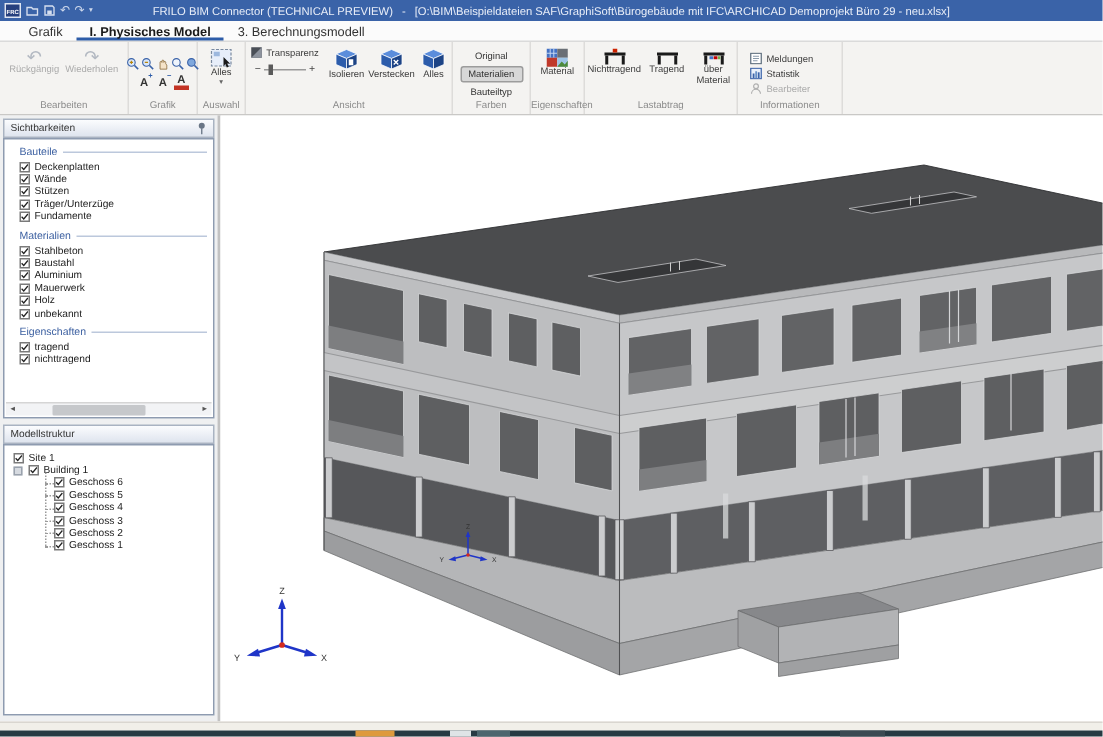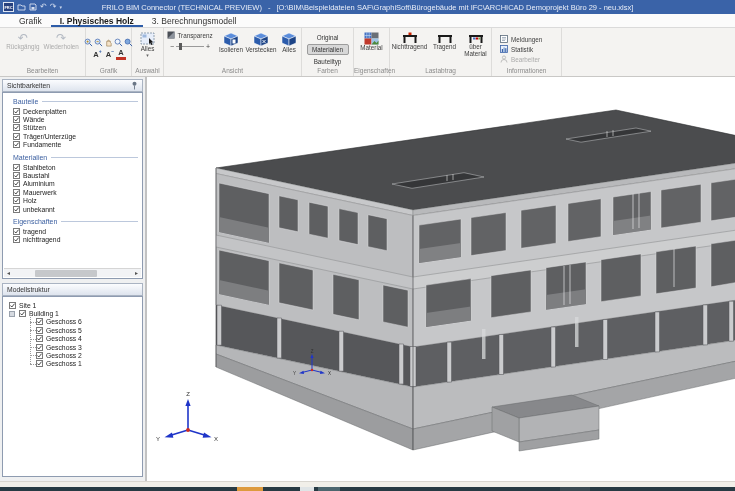--- a/index.html
+++ b/index.html
@@ -89,21 +89,21 @@
     <span class="qa-glyph">↷</span>
     <span class="qa-glyph" style="font-size:5px">▾</span>
   </div>
   <div id="title-text">
     <span>FRILO BIM Connector (TECHNICAL PREVIEW)</span><span>-</span><span>[O:\BIM\Beispieldateien SAF\GraphiSoft\Bürogebäude mit IFC\ARCHICAD Demoprojekt Büro 29 - neu.xlsx]</span>
   </div>
 </div>
 
 <div id="tabrow" class="abs">
   <div class="tab">Grafik</div>
-  <div class="tab active">I. Physisches Holz</div>
+  <div class="tab active">I. Physisches Model</div>
   <div class="tab">3. Berechnungsmodell</div>
 </div>
 
 <div id="ribbon" class="abs">
 
   <div class="rb-group" style="width:86px">
     <div class="rb-body">
       <div class="rb-btn disabled">
         <span style="font-size:12px;line-height:12px;color:#b3b9c2">↶</span>
         <span>Rückgängig</span>

